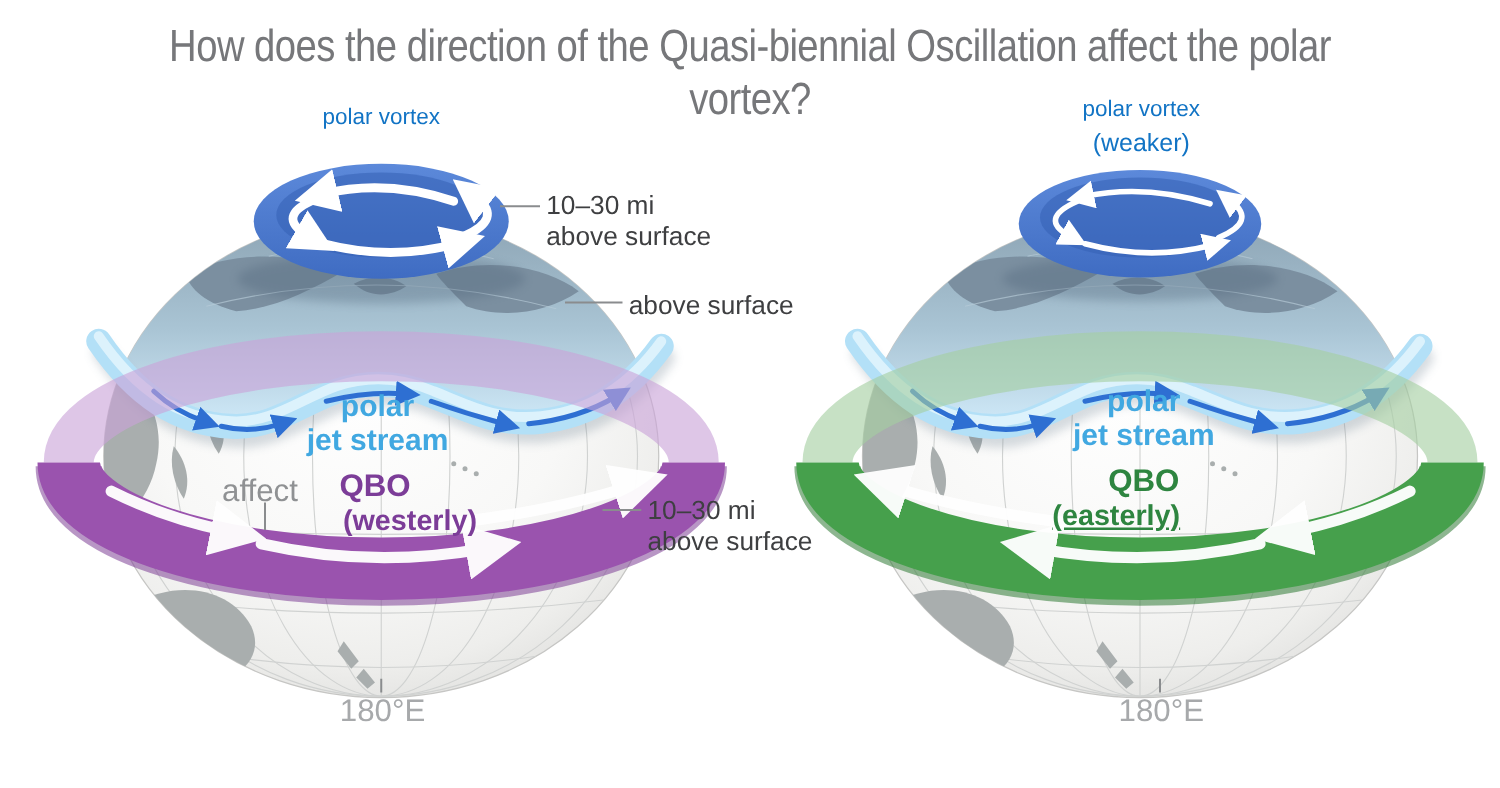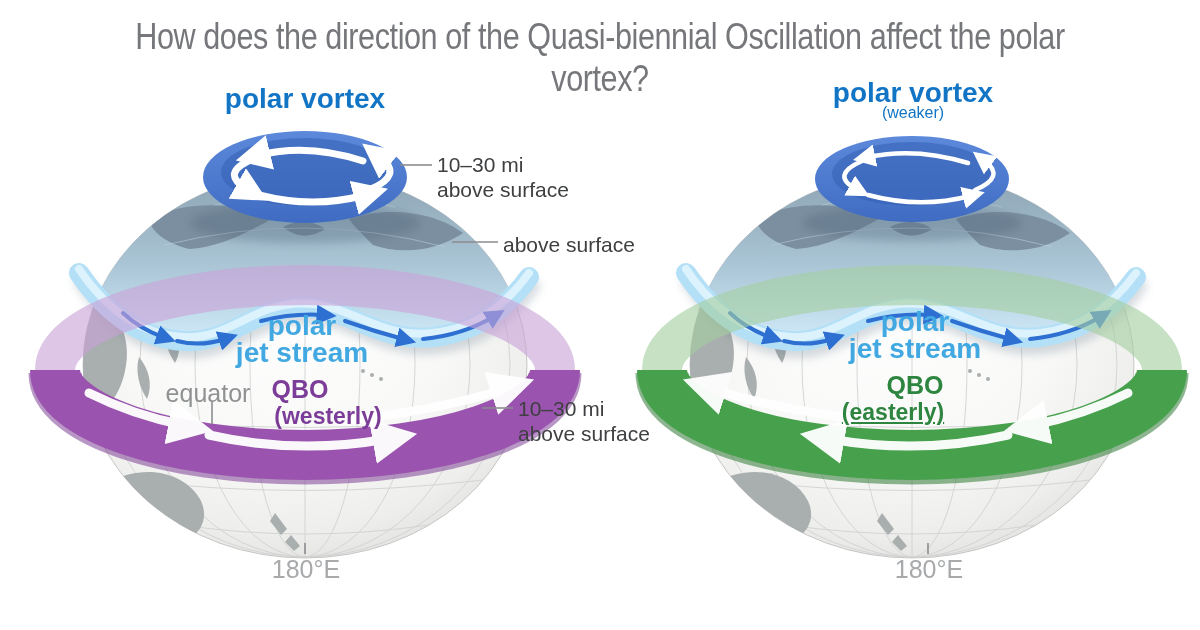--- a/index.html
+++ b/index.html
@@ -13,23 +13,23 @@
     --polar_continent:#7b8fa0; --continent_gray:#a9aeae;
     --leader_gray:#8a8c8e; --globe_edge:#c6c6c4;
   }
   html,body{margin:0;padding:0;background:#fff;}
   .canvas{position:relative;width:1200px;height:630px;background:#ffffff;overflow:hidden;
           font-family:"Liberation Sans",sans-serif;}
   .title{position:absolute;left:0;right:0;top:16px;text-align:center;font-size:36px;
          letter-spacing:-0.5px;color:var(--title_gray);transform:scaleX(.85);font-weight:normal;}
   svg{position:absolute;left:0;top:0;}
   .lbl{position:absolute;transform:translateX(-50%);text-align:center;white-space:nowrap;line-height:1.05;}
-  .vortex-lbl{font-size:28px;font-weight:bold;color:var(--vortex_label_blue);}
-  .vortex-sub{font-size:16px;font-weight:normal;color:var(--vortex_label_blue);}
-  .jet-lbl{font-size:28px;font-weight:bold;color:var(--jet_label_blue);line-height:27px;}
+  .vortex-lbl{font-size:18px;font-weight:normal;color:var(--vortex_label_blue);}
+  .vortex-sub{font-size:20px;font-weight:normal;color:var(--vortex_label_blue);}
+  .jet-lbl{font-size:24px;font-weight:bold;color:var(--jet_label_blue);line-height:27px;}
   .qbo-w{font-size:25px;font-weight:bold;color:var(--qbo_westerly_label);}
   .qbo-w-sub{font-size:23px;font-weight:bold;color:var(--qbo_westerly_label);margin-left:28px;}
   .qbo-e{font-size:25px;font-weight:bold;color:var(--qbo_easterly_label);}
   .qbo-e-sub{font-size:23px;font-weight:bold;color:var(--qbo_easterly_label);}
   .equator{font-size:25px;color:var(--equator_gray);}
   .lon{font-size:25px;color:var(--longitude_gray);}
   .ann{position:absolute;font-size:21px;color:var(--annotation_gray);line-height:25px;
        white-space:nowrap;text-align:left;}
   .credit{position:absolute;right:22px;top:591px;font-size:20px;color:var(--credit_gray);}
   
@@ -242,21 +242,21 @@
   <div class="lbl vortex-lbl" style="left:305px;top:84px;">polar vortex</div>
 
   <div class="lbl jet-lbl" style="left:302px;top:312px;">
     <span style="display:block">polar</span>
     <span style="display:block">jet stream</span>
   </div>
 
   <div class="lbl qbo-w" style="left:300px;top:376px;">QBO</div>
   <div class="lbl qbo-w-sub" style="left:300px;top:404px;">(westerly)</div>
 
-  <div class="lbl equator" style="left:208px;top:380px;">equator</div>
+  <div class="lbl equator" style="left:208px;top:380px;">affect</div>
   <div class="lbl lon" style="left:306px;top:556px;">180°E</div>
 
   <div class="ann" style="left:437px;top:152px;">
     <span style="display:block">10–30 mi</span>
     <span style="display:block">above surface</span>
   </div>
   <div class="ann" style="left:503px;top:232px;">
     <span style="display:block">above surface</span>
   </div>
   <div class="ann" style="left:518px;top:396px;">

